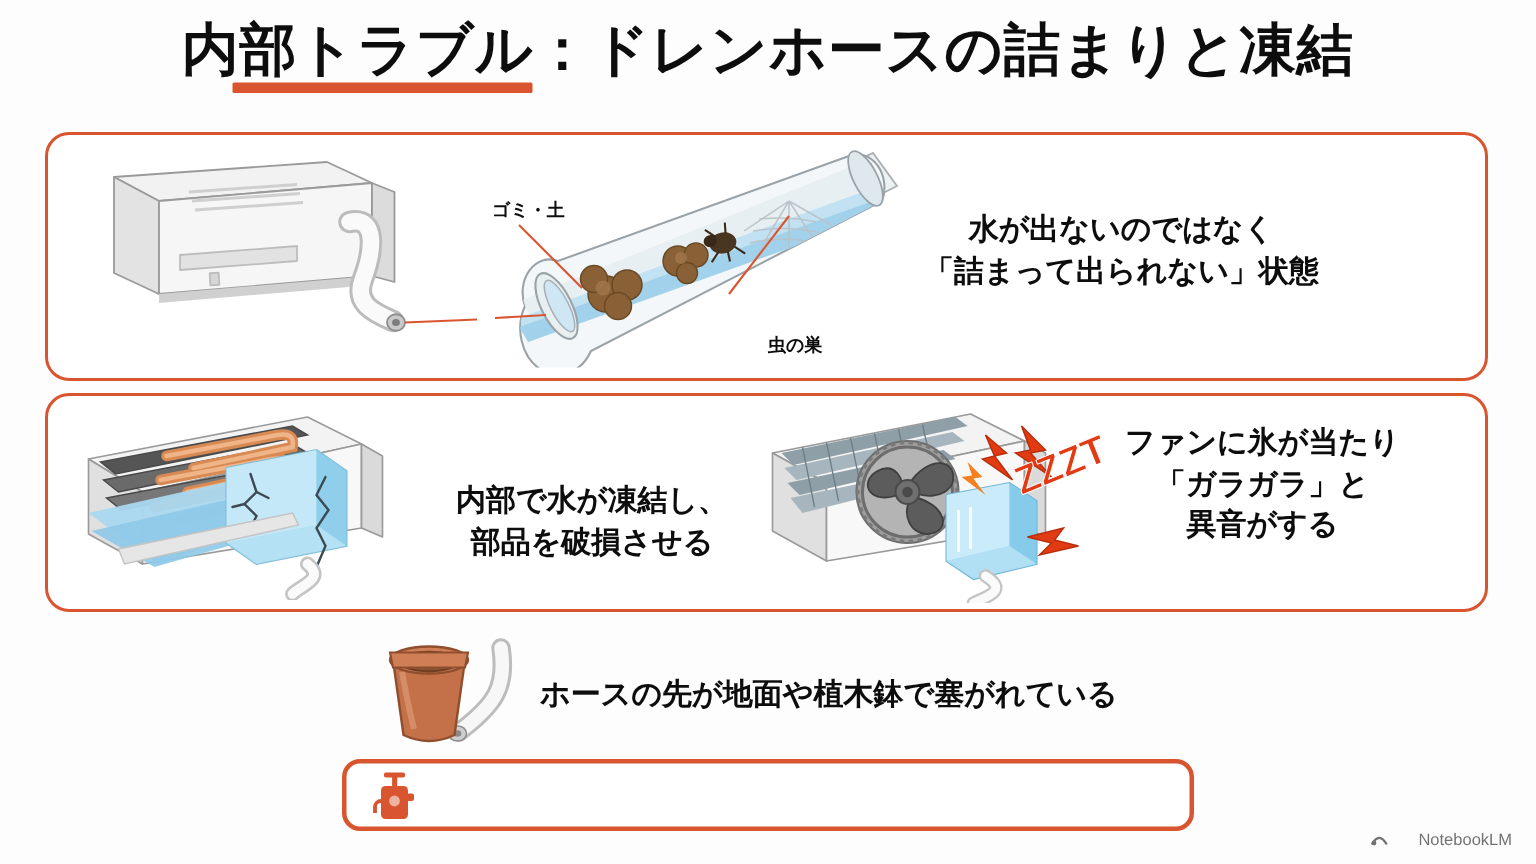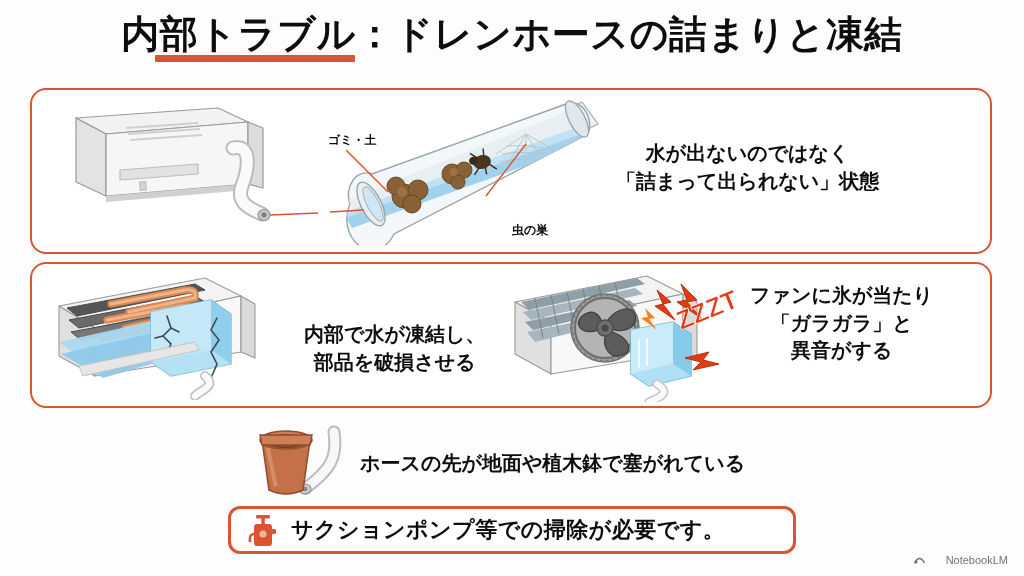--- a/index.html
+++ b/index.html
@@ -449,21 +449,20 @@
   <svg id="pump-icon" viewBox="0 0 34 36">
     <g fill="#d9552f">
       <rect x="9" y="3" width="14" height="3.4" rx="1.2"></rect>
       <rect x="14.4" y="6" width="3.4" height="6"></rect>
       <path d="M10 12 h12 a3 3 0 0 1 3 3 v16 a3 3 0 0 1 -3 3 h-12 a3 3 0 0 1 -3 -3 v-16 a3 3 0 0 1 3 -3 z"></path>
       <path d="M7 22 h-4 a4 4 0 0 0 -4 4 v4" fill="none" stroke="#d9552f" stroke-width="2.6" transform="translate(4,0)"></path>
       <rect x="24" y="17" width="5" height="5" rx="1.4"></rect>
     </g>
     <circle cx="16" cy="22" r="3.6" fill="#ffffff" opacity="0.55"></circle>
   </svg>
-  <div id="callout-text">サクションポンプ等での掃除が必要です。</div>
 </div>
 
 <div id="watermark">
   <svg width="13" height="13" viewBox="0 0 13 13">
     <path d="M1.5 10 Q6.5 1 11.5 10" fill="none" stroke="#3c3c3c" stroke-width="1.5"></path>
     <circle cx="3" cy="9" r="1.6" fill="#3c3c3c"></circle>
   </svg>
   <span id="watermark-text">NotebookLM</span>
 </div>
 

